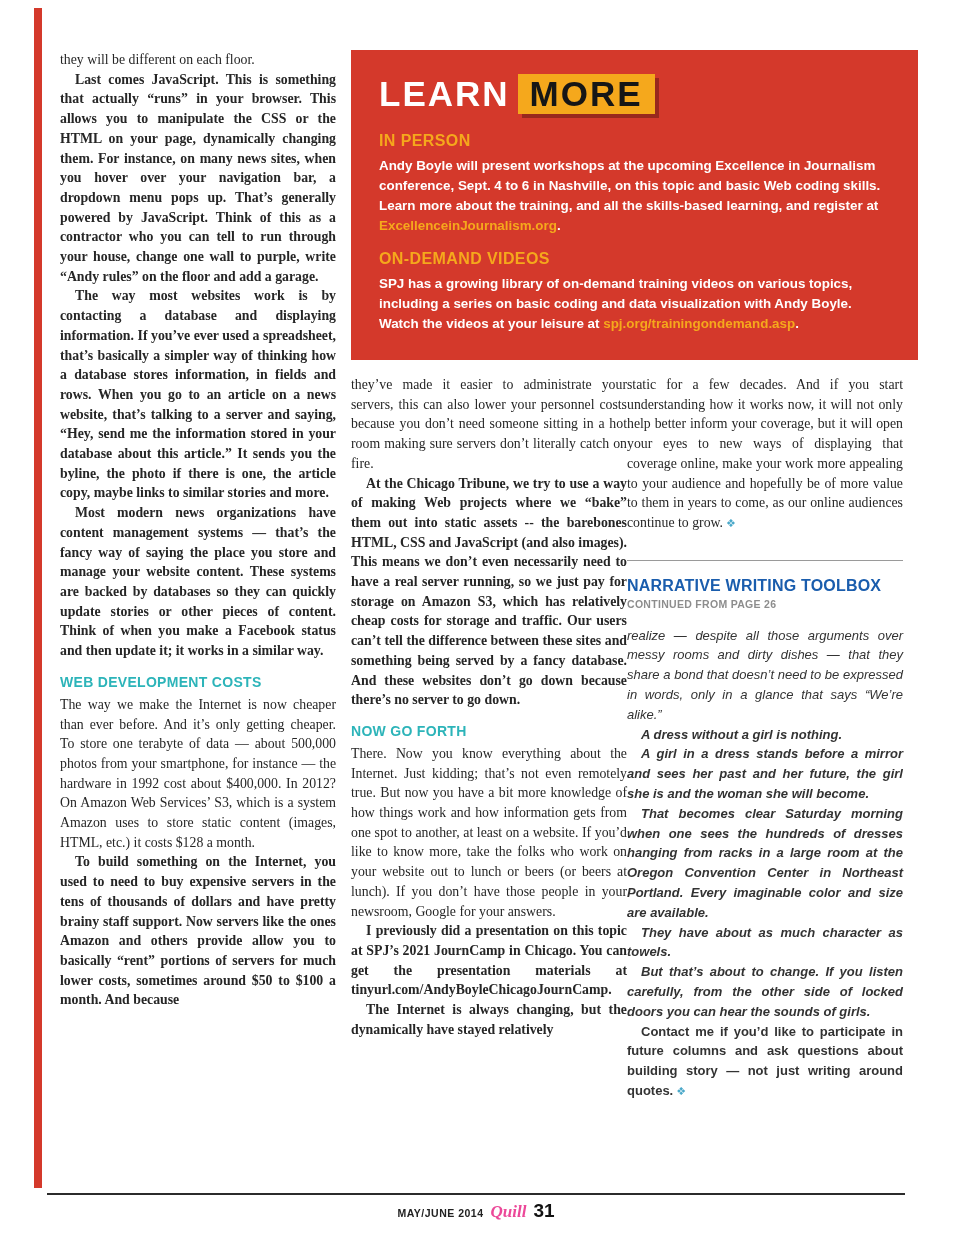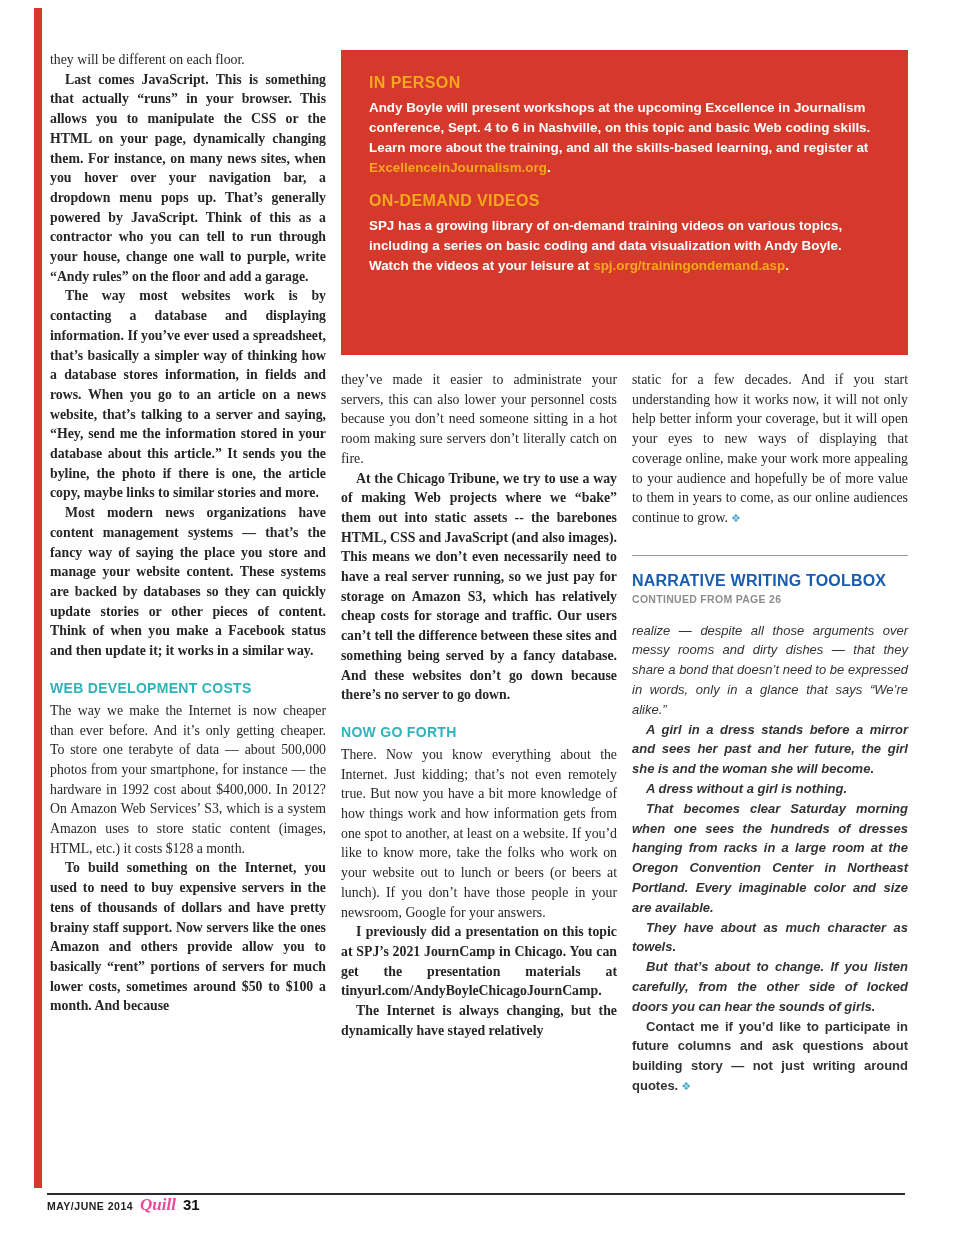--- a/index.html
+++ b/index.html
@@ -9,38 +9,38 @@
     position:relative;
     font-family:"Liberation Serif", serif;
     color:#262626;
     overflow:hidden;
   }
   .accent-bar {
     position:absolute; left:34px; top:8px;
     width:8px; height:1180px;
     background:#d4392b;
   }
-  .inner { position:absolute; left:50px; top:50px; width:858px; }
+  .inner { position:absolute; left:60px; top:50px; width:858px; }
   .main { display:flex; gap:15px; }
   .col { width:276px; }
   .right { width:567px; }
-  .two-cols { display:flex; gap:15px; margin-top:15px; }
+  .two-cols { display:flex; margin-top:15px; }
 
   p.body {
     font-size:13.8px; line-height:19.7px;
     text-align:justify;
     color:#262626;
   }
   p.indent { text-indent:15px;font-weight:bold; }
 
   .teal-heading {
     font-family:"Liberation Sans", sans-serif;
     color:#2cb4b9; font-size:14px; font-weight:bold;
     letter-spacing:0.3px;
-    margin:19px 0 5px 0;
+    margin:13px 0 5px 0;
   }
 
   
   .learn-box {
     background:#d4392b;
     padding:24px 28px 26px 28px;
     min-height:305px;
   }
   .lm-title {
     font-family:"Liberation Sans", sans-serif;
@@ -101,36 +101,36 @@
   .end-mark {
     color:#4aa8c9; font-size:11px;
     padding-left:3px;
     font-family:"DejaVu Sans", sans-serif;
   }
 
   
   .footer { position:absolute; left:47px; top:1193px; width:858px; }
   .footer-rule { height:2px; background:#2b2b2b; }
   .footer-content {
-    display:flex; justify-content:flex-start; align-items:baseline;
-    gap:7px; 
+    display:flex; justify-content:center; align-items:baseline;
+    gap:7px; margin-top:5px;
   }
   .footer-issue {
     font-family:"Liberation Sans", sans-serif;
     font-size:10.5px; font-weight:bold; color:#222222;
     letter-spacing:0.5px;
   }
   .footer-brand {
     font-family:"Liberation Serif", serif;
     font-style:italic; font-weight:bold;
     color:#ec4899; font-size:17px;
   }
   .footer-page {
     font-family:"Liberation Sans", sans-serif;
-    font-size:15px; font-weight:bold; color:#111111;
+    font-size:19px; font-weight:bold; color:#111111;
   }
 </style>
 </head>
 <body>
 
 <div class="page">
   <div class="accent-bar"></div>
 
   <div class="inner">
     <div class="main">
@@ -141,20 +141,23 @@
         <p class="body indent">The way most websites work is by contacting a database and displaying information. If you’ve ever used a spreadsheet, that’s basically a simpler way of thinking how a database stores information, in fields and rows. When you go to an article on a news website, that’s talking to a server and saying, “Hey, send me the information stored in your database about this article.” It sends you the byline, the photo if there is one, the article copy, maybe links to similar stories and more.</p>
         <p class="body indent">Most modern news organizations have content management systems — that’s the fancy way of saying the place you store and manage your website content. These systems are backed by databases so they can quickly update stories or other pieces of content. Think of when you make a Facebook status and then update it; it works in a similar way.</p>
         <h3 class="teal-heading">WEB DEVELOPMENT COSTS</h3>
         <p class="body">The way we make the Internet is now cheaper than ever before. And it’s only getting cheaper. To store one terabyte of data — about 500,000 photos from your smartphone, for instance — the hardware in 1992 cost about $400,000. In 2012? On Amazon Web Services’ S3, which is a system Amazon uses to store static content (images, HTML, etc.) it costs $128 a month.</p>
         <p class="body indent">To build something on the Internet, you used to need to buy expensive servers in the tens of thousands of dollars and have pretty brainy staff support. Now servers like the ones Amazon and others provide allow you to basically “rent” portions of servers for much lower costs, sometimes around $50 to $100 a month. And because</p>
       </div>
 
       <div class="right">
 
         <div class="learn-box">
+          <div class="lm-title">
+            <span class="learn">LEARN</span><span class="more">MORE</span>
+          </div>
 
           <h4 class="lm-heading">IN PERSON</h4>
           <p class="lm-body"><span>Andy Boyle will present workshops at the upcoming Excellence in Journalism conference, Sept. 4 to 6 in Nashville, on this topic and basic Web coding skills. Learn more about the training, and all the skills-based learning, and register at </span><span class="lm-link">ExcellenceinJournalism.org</span><span>.</span></p>
 
           <h4 class="lm-heading second">ON-DEMAND VIDEOS</h4>
           <p class="lm-body"><span>SPJ has a growing library of on-demand training videos on various topics, including a series on basic coding and data visualization with Andy Boyle. Watch the videos at your leisure at </span><span class="lm-link">spj.org/trainingondemand.asp</span><span>.</span></p>
         </div>
 
         <div class="two-cols">
 
@@ -170,22 +173,22 @@
           <div class="col">
             <p class="body"><span>static for a few decades. And if you start understanding how it works now, it will not only help better inform your coverage, but it will open your eyes to new ways of displaying that coverage online, make your work more appealing to your audience and hopefully be of more value to them in years to come, as our online audiences continue to grow.</span><span class="end-mark">❖</span></p>
 
 
             <hr class="divider">
 
             <h3 class="blue-heading">NARRATIVE WRITING TOOLBOX</h3>
             <div class="continued">CONTINUED FROM PAGE 26</div>
 
             <p class="toolbox ital">realize — despite all those arguments over messy rooms and dirty dishes — that they share a bond that doesn’t need to be expressed in words, only in a glance that says “We’re alike.”</p>
+            <p class="toolbox ital indent">A dress without a girl is nothing.</p>
             <p class="toolbox ital indent">A girl in a dress stands before a mirror and sees her past and her future, the girl she is and the woman she will become.</p>
-            <p class="toolbox ital indent">A dress without a girl is nothing.</p>
             <p class="toolbox ital indent">That becomes clear Saturday morning when one sees the hundreds of dresses hanging from racks in a large room at the Oregon Convention Center in Northeast Portland. Every imaginable color and size are available.</p>
             <p class="toolbox ital indent">They have about as much character as towels.</p>
             <p class="toolbox ital indent">But that’s about to change. If you listen carefully, from the other side of locked doors you can hear the sounds of girls.</p>
             <p class="toolbox indent"><span>Contact me if you’d like to participate in future columns and ask questions about building story — not just writing around quotes.</span><span class="end-mark">❖</span></p>
           </div>
         </div>
 
       </div>
     </div>
   </div>

